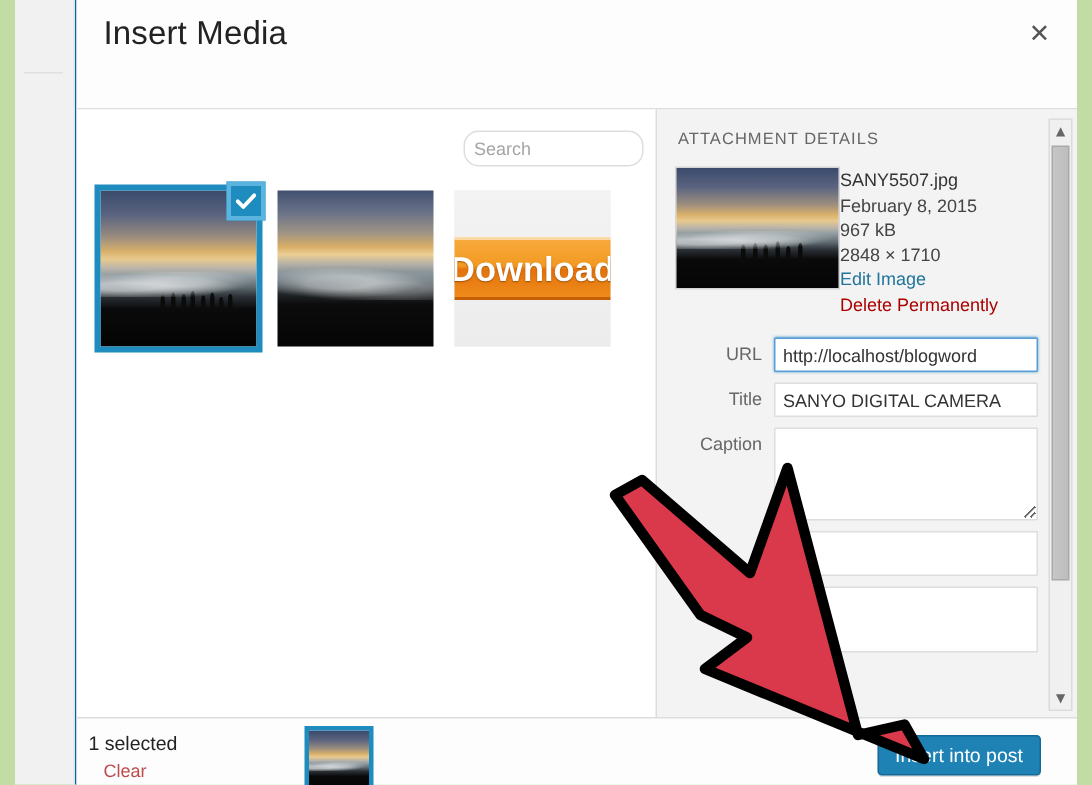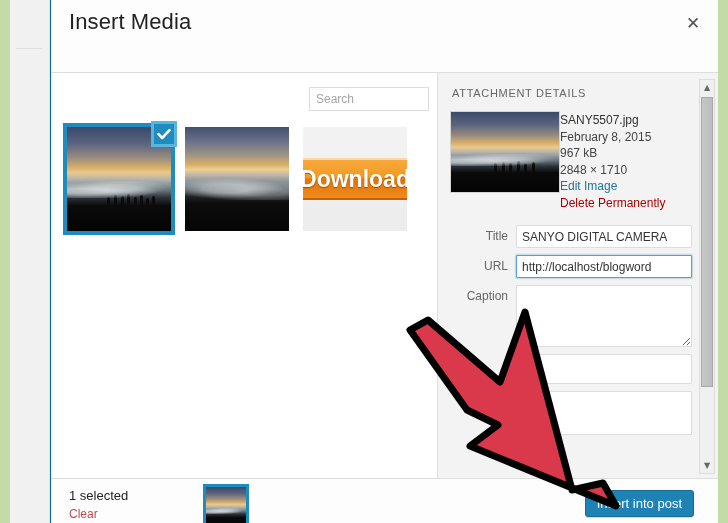--- a/index.html
+++ b/index.html
@@ -64,21 +64,21 @@
     background: #fff;
     border-right: 1px solid #ddd;
     padding: 14px 0 0 0;
   }
   #toolbar-row {
     position: relative; height: 34px;
   }
   #search-input {
     position: absolute; right: 8px; top: 0;
     width: 120px; height: 24px;
-    border: 1px solid #ddd; border-radius: 0;
+    border: 1px solid #ddd; border-radius: 10px;
     padding: 0 6px; font-size: 12px; color: #444;
     font-family: "Liberation Sans", sans-serif;
     background: #fff;
   }
   #search-input::placeholder { color: #a5a5a5; }
 
   #thumb-grid {
     position: absolute; left: 16px; top: 54px;
     display: flex; gap: 14px;
   }
@@ -237,21 +237,21 @@
 
   
   #modal-footer {
     position: relative;
     height: 45px; flex: none;
     background: #fdfdfd;
     border-top: 1px solid #ddd;
     display: flex; align-items: center;
   }
   #selection-status {
-    position: absolute; left: 18px; top: 9px;
+    position: absolute; left: 8px; top: 9px;
     font-size: 13px; color: #222;
   }
   #clear-selection {
     position: absolute; left: 18px; top: 28px;
     font-size: 12px; color: #bc4c4c; cursor: pointer;
   }
   #footer-thumb {
     position: absolute; left: 155px; top: 8px;
     width: 40px; height: 40px;
     outline: 3px solid #1e8cbe;
@@ -354,27 +354,27 @@
           <div>967 kB</div>
           <div>2848 × 1710</div>
           <a class="meta-link">Edit Image</a>
           <a class="meta-link danger">Delete Permanently</a>
         </div>
       </div>
 
       <div id="details-form">
 
         <div class="field-row">
+          <div class="field-label">URL</div>
+          <input class="field-input focused" type="text" value="http://localhost/blogword" style="">
+        </div>
+
+        <div class="field-row">
           <div class="field-label">Title</div>
           <input class="field-input" type="text" value="SANYO DIGITAL CAMERA" style="">
-        </div>
-
-        <div class="field-row">
-          <div class="field-label">URL</div>
-          <input class="field-input focused" type="text" value="http://localhost/blogword" style="">
         </div>
 
         <div class="field-row">
           <div class="field-label">Caption</div>
           <textarea class="field-textarea" style=""></textarea>
         </div>
 
         <div class="field-row">
           <div class="field-label"></div>
           <input class="field-input tall" type="text" style="">

